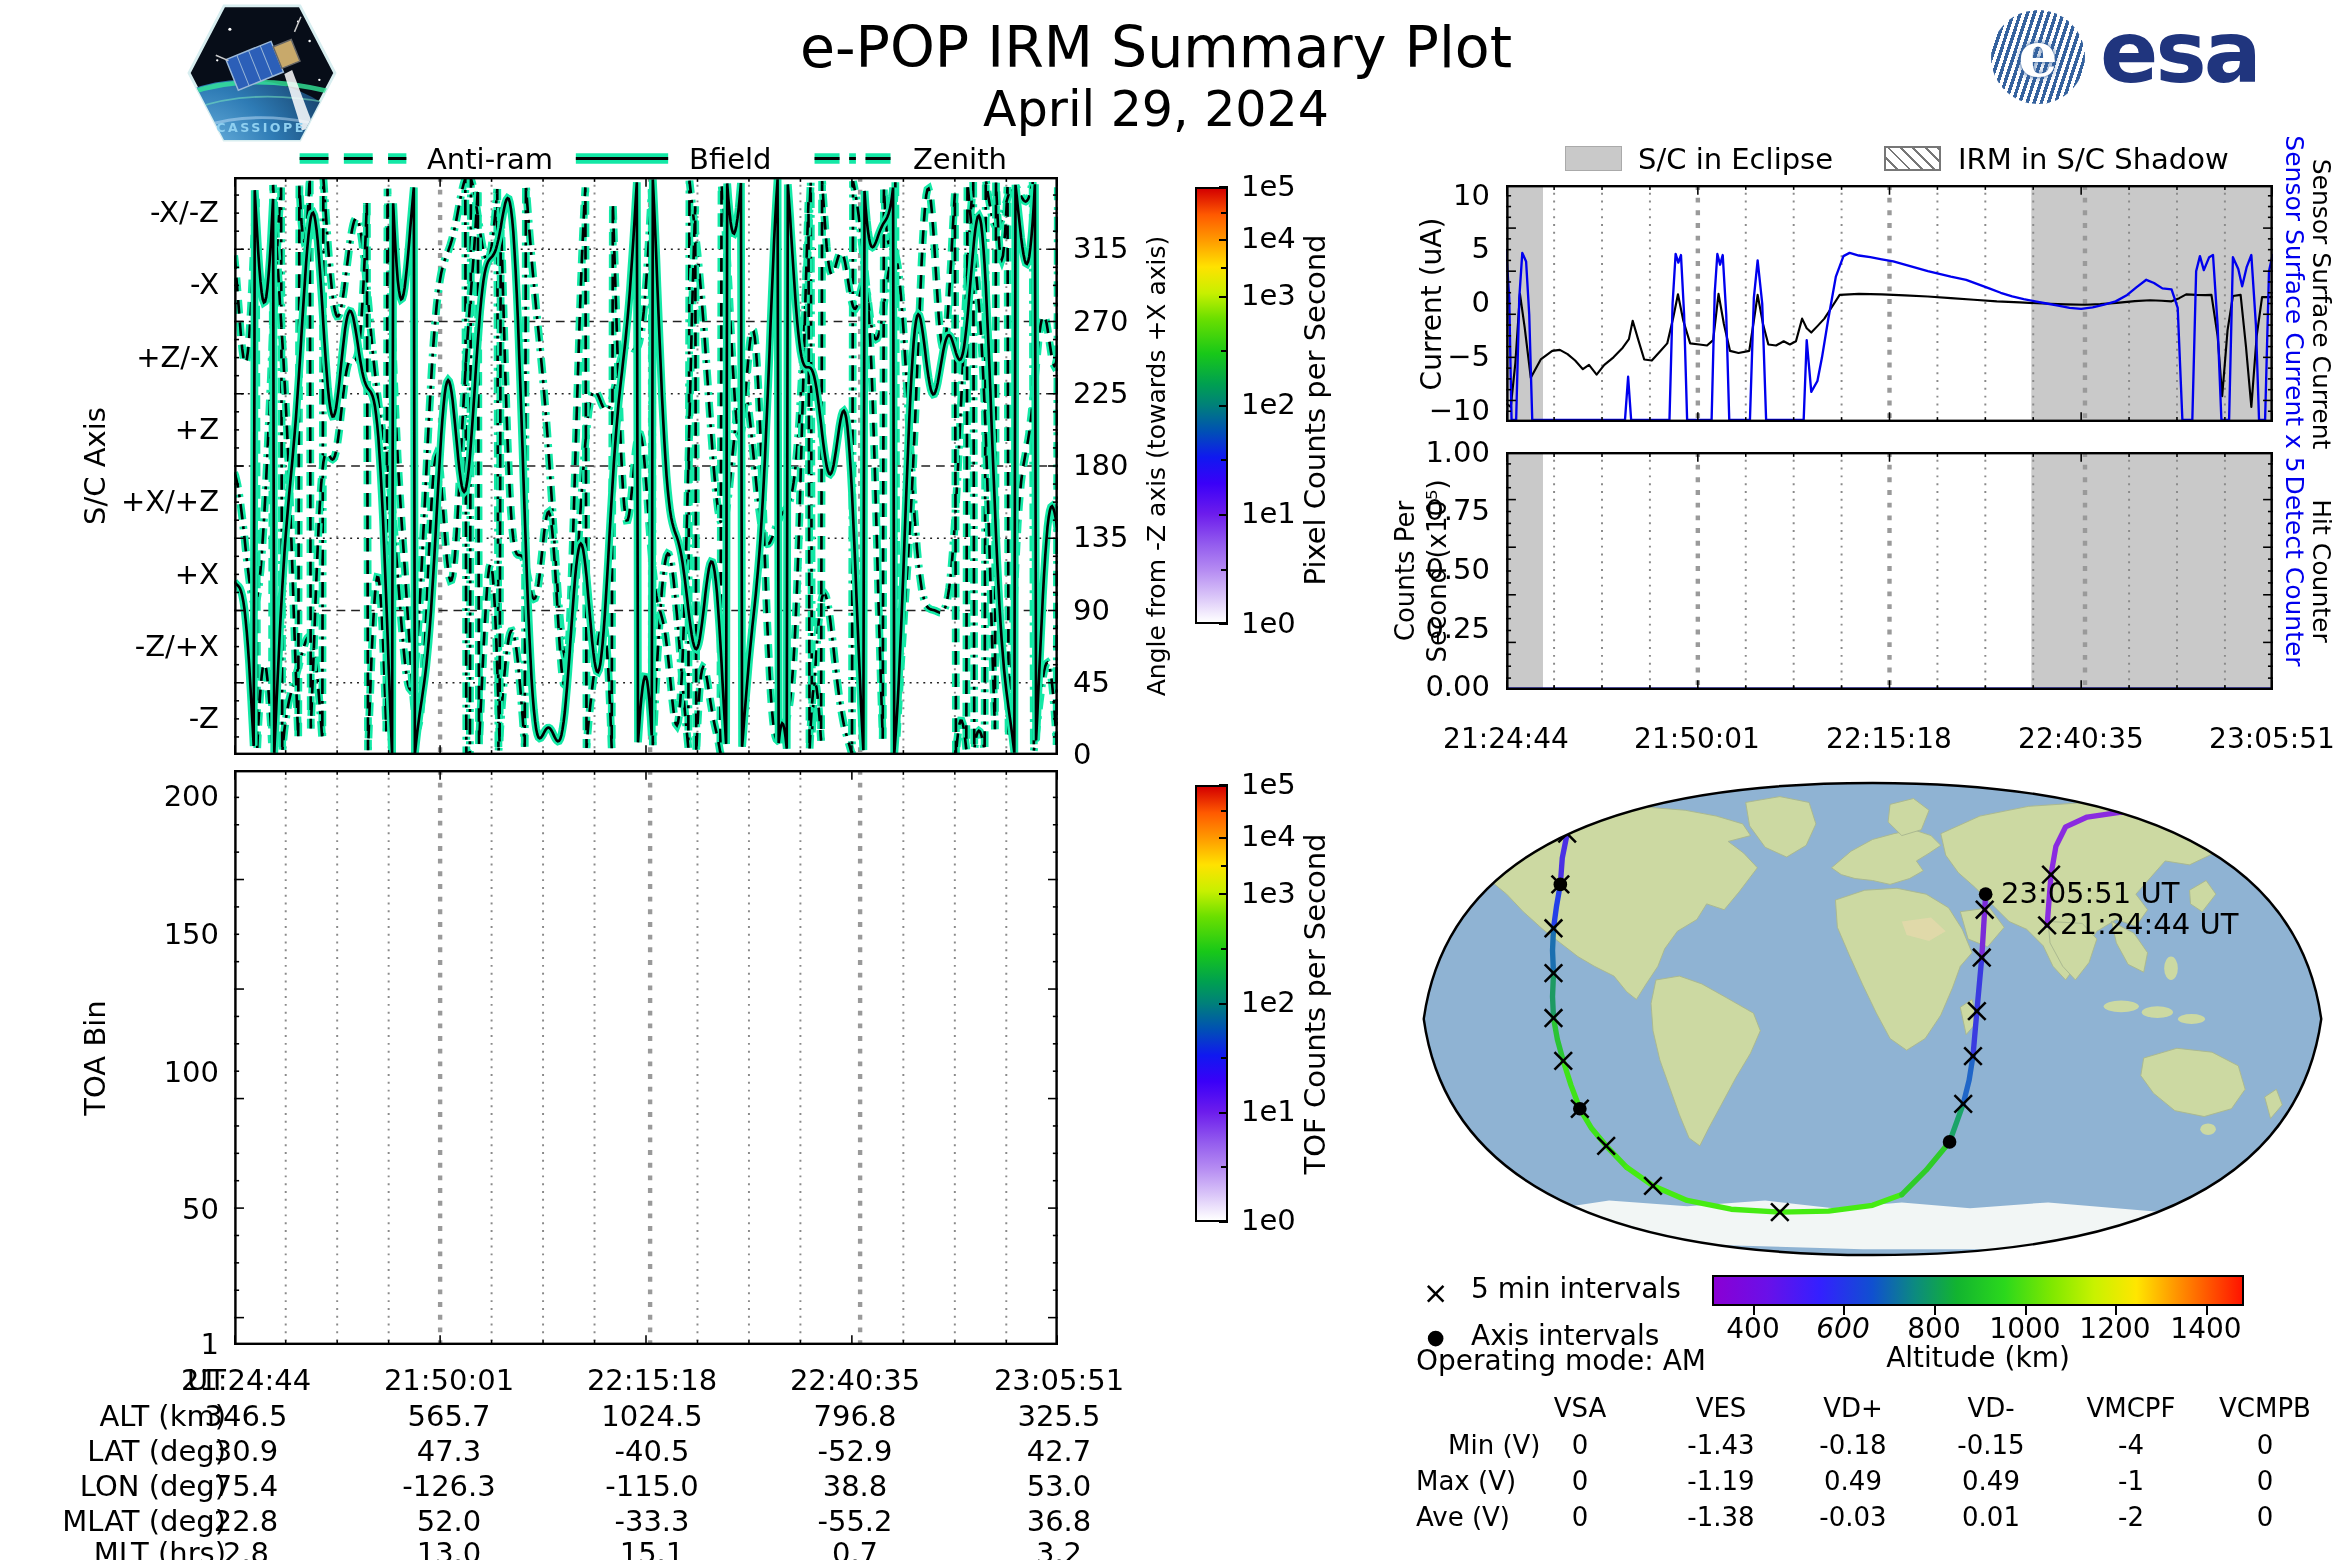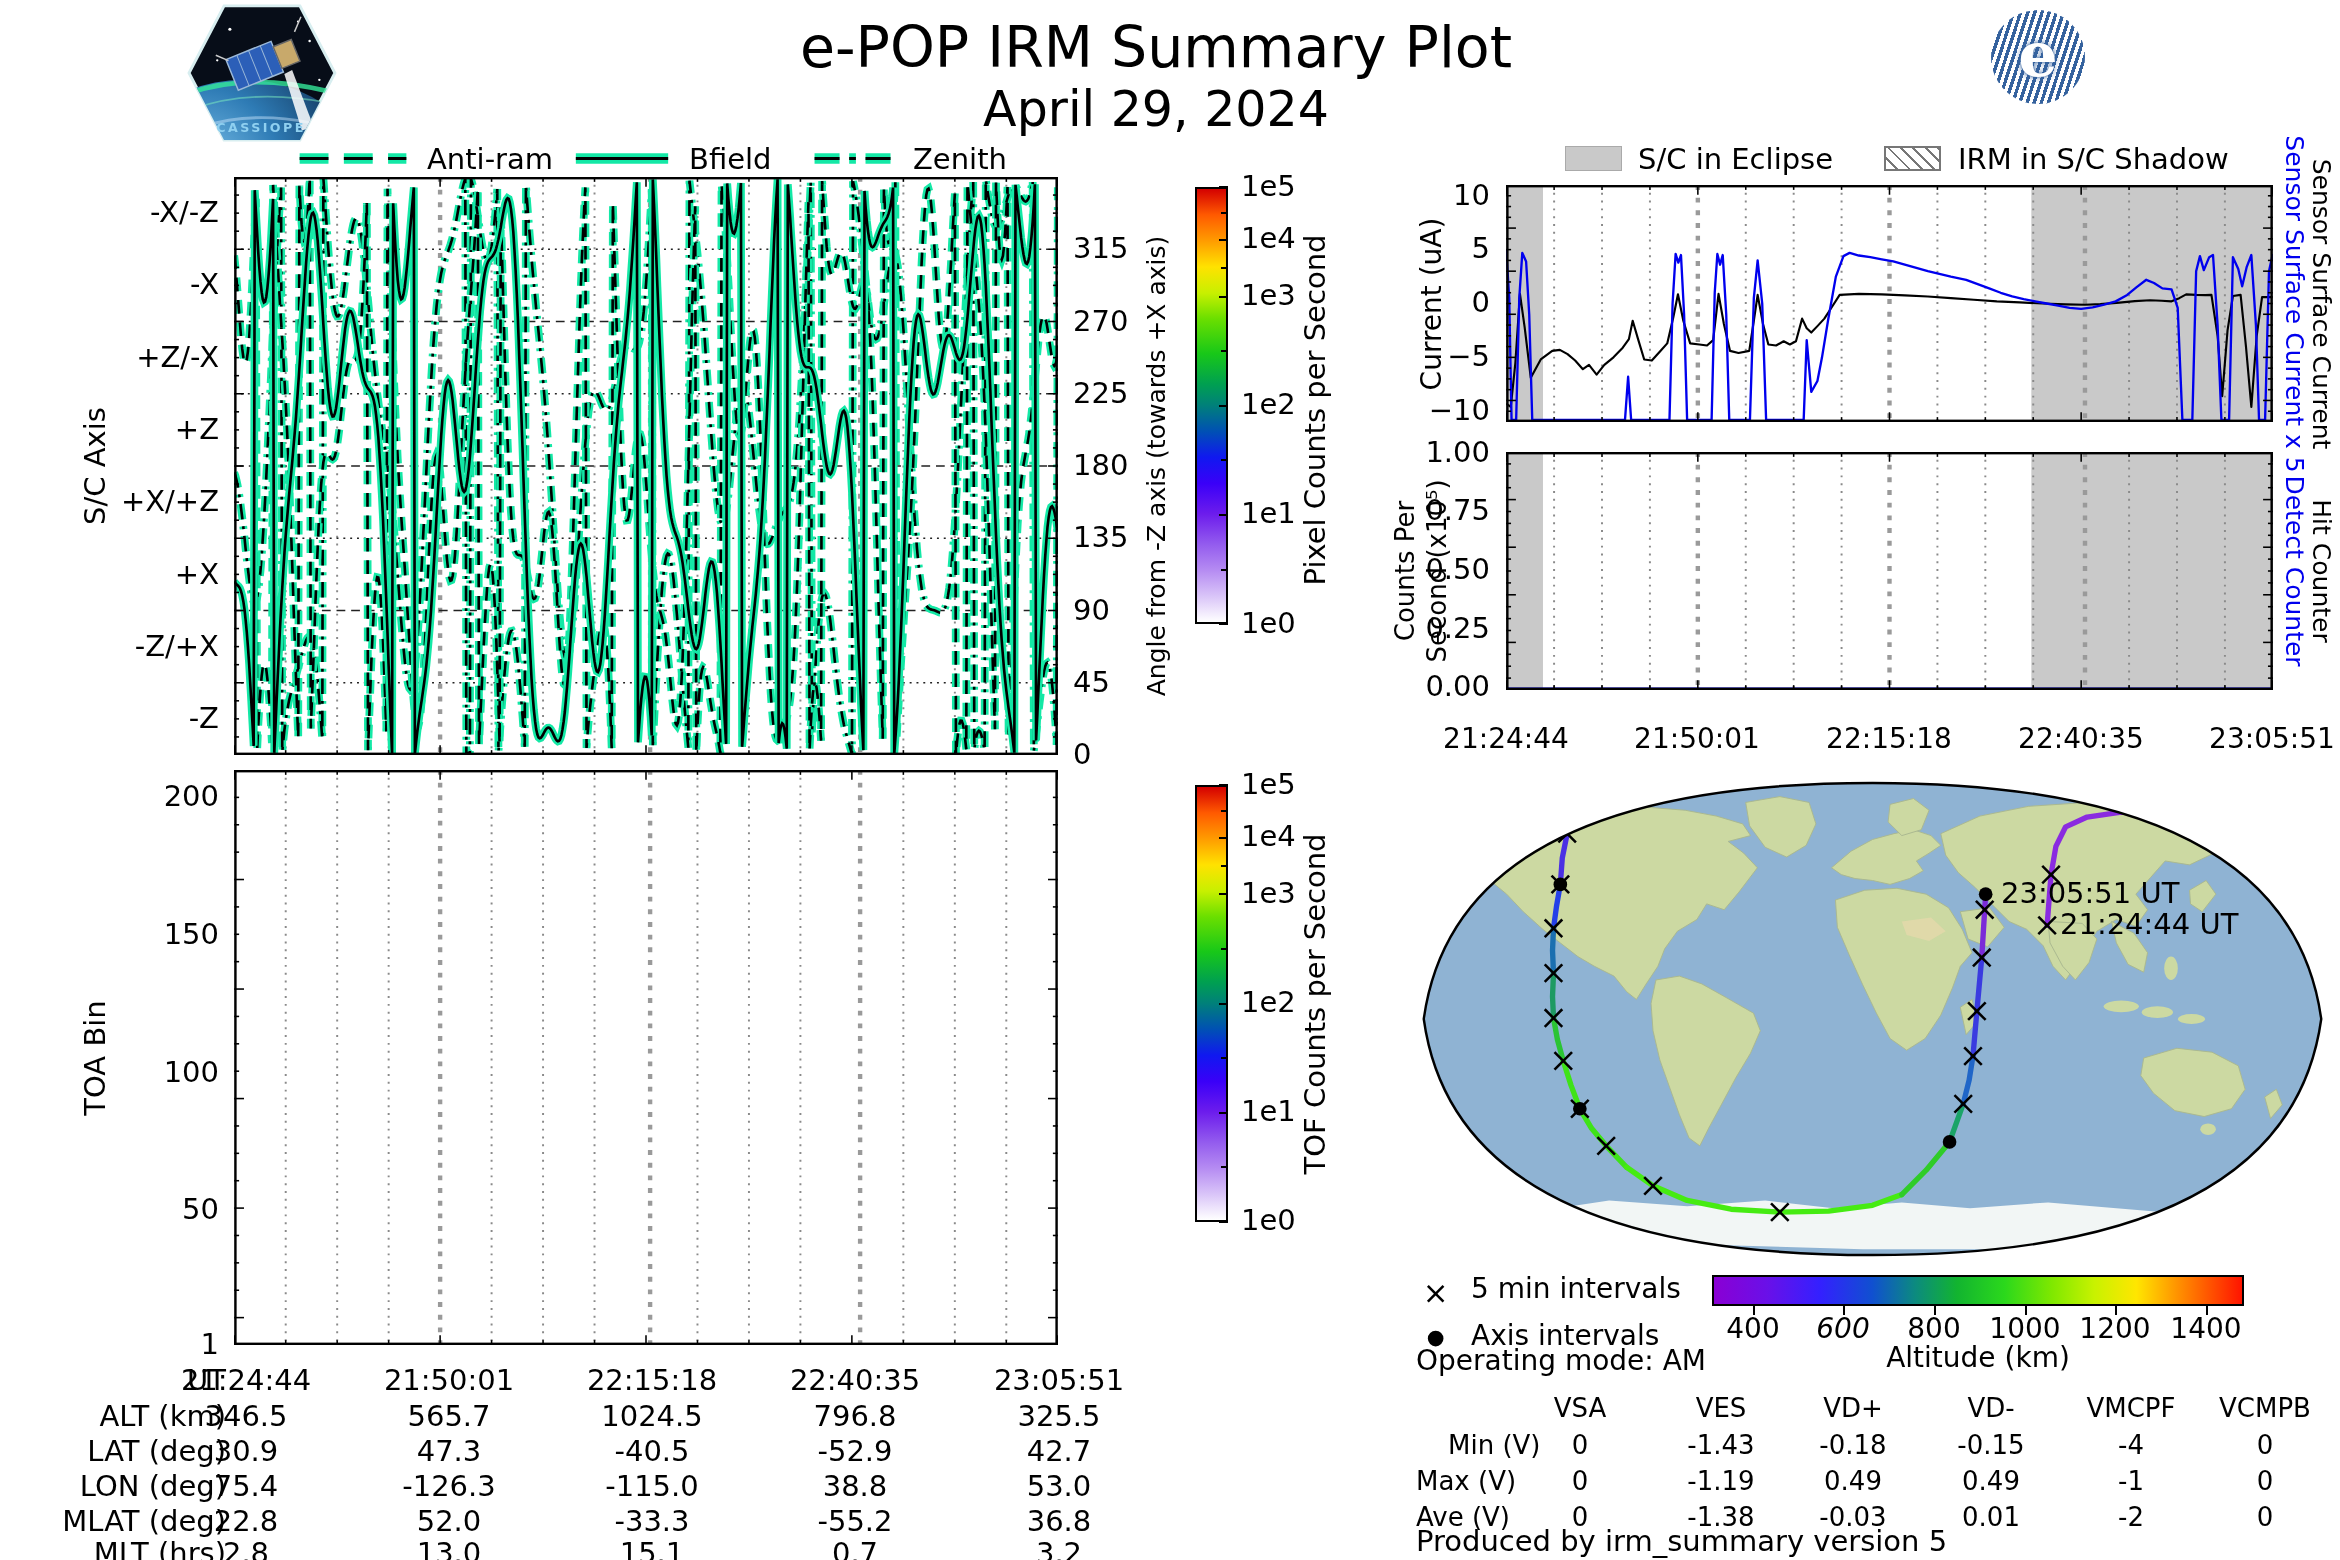--- a/index.html
+++ b/index.html
@@ -77,20 +77,21 @@
     <text x="80" y="134" text-anchor="middle" font-size="13" font-weight="bold" letter-spacing="2.5" fill="#8fd0f0">CASSIOPE</text>
   </svg>
 
   <div class="abs nowrap title ctr" style="left:1156px;top:47px;">e-POP IRM Summary Plot</div>
   <div class="abs nowrap date ctr" style="left:1156px;top:109px;">April 29, 2024</div>
 
   <div class="abs" style="left:1991px;top:7.8px;width:322px;height:101px;">
     <div class="globe" style="left:0;top:2px;">
         <span>e</span>
       </div>
+    <div class="abs esa-word" style="left:109px;top:-5.9px;">esa</div>
   </div>
 
   <div id="legend-left">
       <svg class="abs" style="left:297px;top:146px;" width="112" height="25" viewBox="0 0 115 26">
         <line x1="2" y1="13" x2="113" y2="13" stroke="#14e8a6" stroke-width="11" stroke-dasharray="30 16"></line>
         <line x1="2" y1="13" x2="113" y2="13" stroke="#000" stroke-width="3" stroke-dasharray="30 16"></line>
       </svg>
       <div class="abs t30 nowrap" style="left:427px;top:142px;">Anti-ram</div>
       <svg class="abs" style="left:573px;top:146px;" width="98" height="25" viewBox="0 0 100 26">
         <line x1="2" y1="13" x2="98" y2="13" stroke="#14e8a6" stroke-width="11"></line>
@@ -822,15 +823,14 @@
       <div class="abs t27 nowrap ctr" style="left:2265px;top:1466px;transform:translate(-50%,0);">0</div>
       <div class="abs t27 nowrap" style="left:1416px;top:1502px;">Ave (V)</div>
       <div class="abs t27 nowrap ctr" style="left:1580px;top:1502px;transform:translate(-50%,0);">0</div>
       <div class="abs t27 nowrap ctr" style="left:1721px;top:1502px;transform:translate(-50%,0);">-1.38</div>
       <div class="abs t27 nowrap ctr" style="left:1853px;top:1502px;transform:translate(-50%,0);">-0.03</div>
       <div class="abs t27 nowrap ctr" style="left:1991px;top:1502px;transform:translate(-50%,0);">0.01</div>
       <div class="abs t27 nowrap ctr" style="left:2131px;top:1502px;transform:translate(-50%,0);">-2</div>
       <div class="abs t27 nowrap ctr" style="left:2265px;top:1502px;transform:translate(-50%,0);">0</div>
     </div>
 
-  <div class="abs t30 nowrap" style="left:1416px;top:1524px;">Produced by irm_summary version 5</div>
 </div>
 
 
 </body></html>

